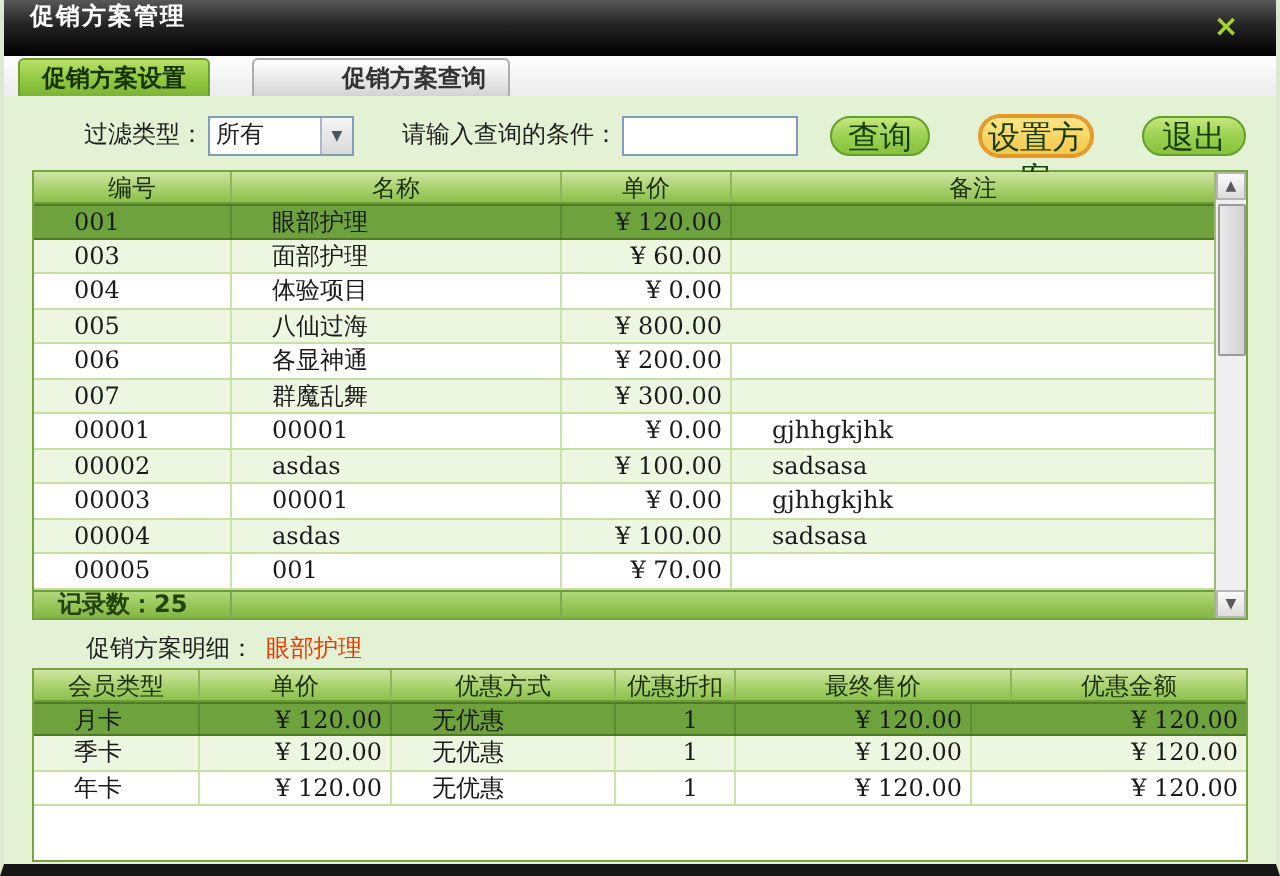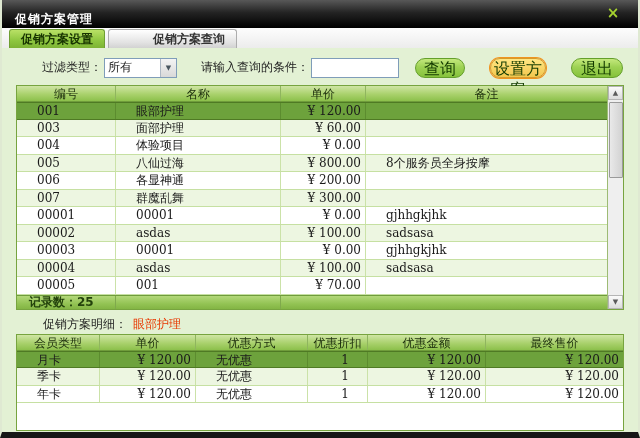--- a/index.html
+++ b/index.html
@@ -5,29 +5,29 @@
   * { box-sizing: border-box; margin: 0; padding: 0; }
   html,body { width: 640px; height: 438px; overflow: hidden; }
   body { font-family: "DejaVu Sans","Liberation Sans",sans-serif; font-size: 12px; color:#222; }
 
   .window { width:640px; height:438px; background:#e3f1d4; position:relative;
             border-left:2px solid #dfe9d2; border-right:2px solid #dfe9d2;
             border-bottom:6px solid #161616; }
 
   
   .titlebar { height:28px; background:linear-gradient(180deg,#585858 0%,#232323 45%,#000 100%);
-              display:flex; align-items:flex-end; position:relative; }
+              display:flex; align-items:flex-start; position:relative; }
   .title { color:#fff; font-weight:bold; padding-left:13px; letter-spacing:1px; }
   .close { position:absolute; right:16px; top:4px; color:#a6d32f; font-weight:bold; font-size:15px;
            width:18px; text-align:center; cursor:pointer; }
 
   
   .tabbar { height:20px; background:linear-gradient(180deg,#fdfdfd,#ececec); display:flex;
             align-items:flex-end; padding-left:7px; }
-  .tab { height:19px; line-height:18px; padding:0 11px; border-radius:3px 3px 0 0; margin-right:3px;
+  .tab { height:19px; line-height:18px; padding:0 11px; border-radius:3px 3px 0 0; margin-right:21px;
          font-weight:bold; cursor:pointer; }
   .tab.active { background:linear-gradient(180deg,#b9e166 0%,#8dc63f 60%,#7db334 100%);
                 border:1px solid #6f9e33; border-bottom:none; color:#173300; }
   .tab.inactive { background:linear-gradient(180deg,#ffffff 0%,#e2e2e2 70%,#d2d2d2 100%);
                   border:1px solid #adadad; border-bottom:none; color:#333;padding-left:44px; }
 
   .content { padding:0 14px; }
 
   
   .filter-row { margin-top:9px; height:21px; display:flex; align-items:center; }
@@ -150,21 +150,20 @@
             <div class="tr">
               <div class="td c0 left">004</div>
               <div class="td c1 left">体验项目</div>
               <div class="td c2 right">¥ 0.00</div>
               <div class="td c3 left"></div>
             </div>
             <div class="tr">
               <div class="td c0 left">005</div>
               <div class="td c1 left">八仙过海</div>
               <div class="td c2 right">¥ 800.00</div>
-              <div class="td c3 left">8个服务员全身按摩</div>
             </div>
             <div class="tr">
               <div class="td c0 left">006</div>
               <div class="td c1 left">各显神通</div>
               <div class="td c2 right">¥ 200.00</div>
               <div class="td c3 left"></div>
             </div>
             <div class="tr">
               <div class="td c0 left">007</div>
               <div class="td c1 left">群魔乱舞</div>
@@ -218,22 +217,22 @@
     <div class="detail-label-row">
       <span>促销方案明细：</span><span class="red">眼部护理</span>
     </div>
 
     <div class="grid-detail">
       <div class="thead">
         <div class="th d0">会员类型</div>
         <div class="th d1">单价</div>
         <div class="th d2">优惠方式</div>
         <div class="th d3">优惠折扣</div>
+        <div class="th d5">最终售价</div>
         <div class="th d4">优惠金额</div>
-        <div class="th d5">最终售价</div>
       </div>
       <div class="tbody">
 
       <div class="tr selected">
             <div class="td d0 left">月卡</div>
             <div class="td d1 right">¥ 120.00</div>
             <div class="td d2 left">无优惠</div>
             <div class="td d3 right pr18">1</div>
             <div class="td d4 right">¥ 120.00</div>
             <div class="td d5 right">¥ 120.00</div>

